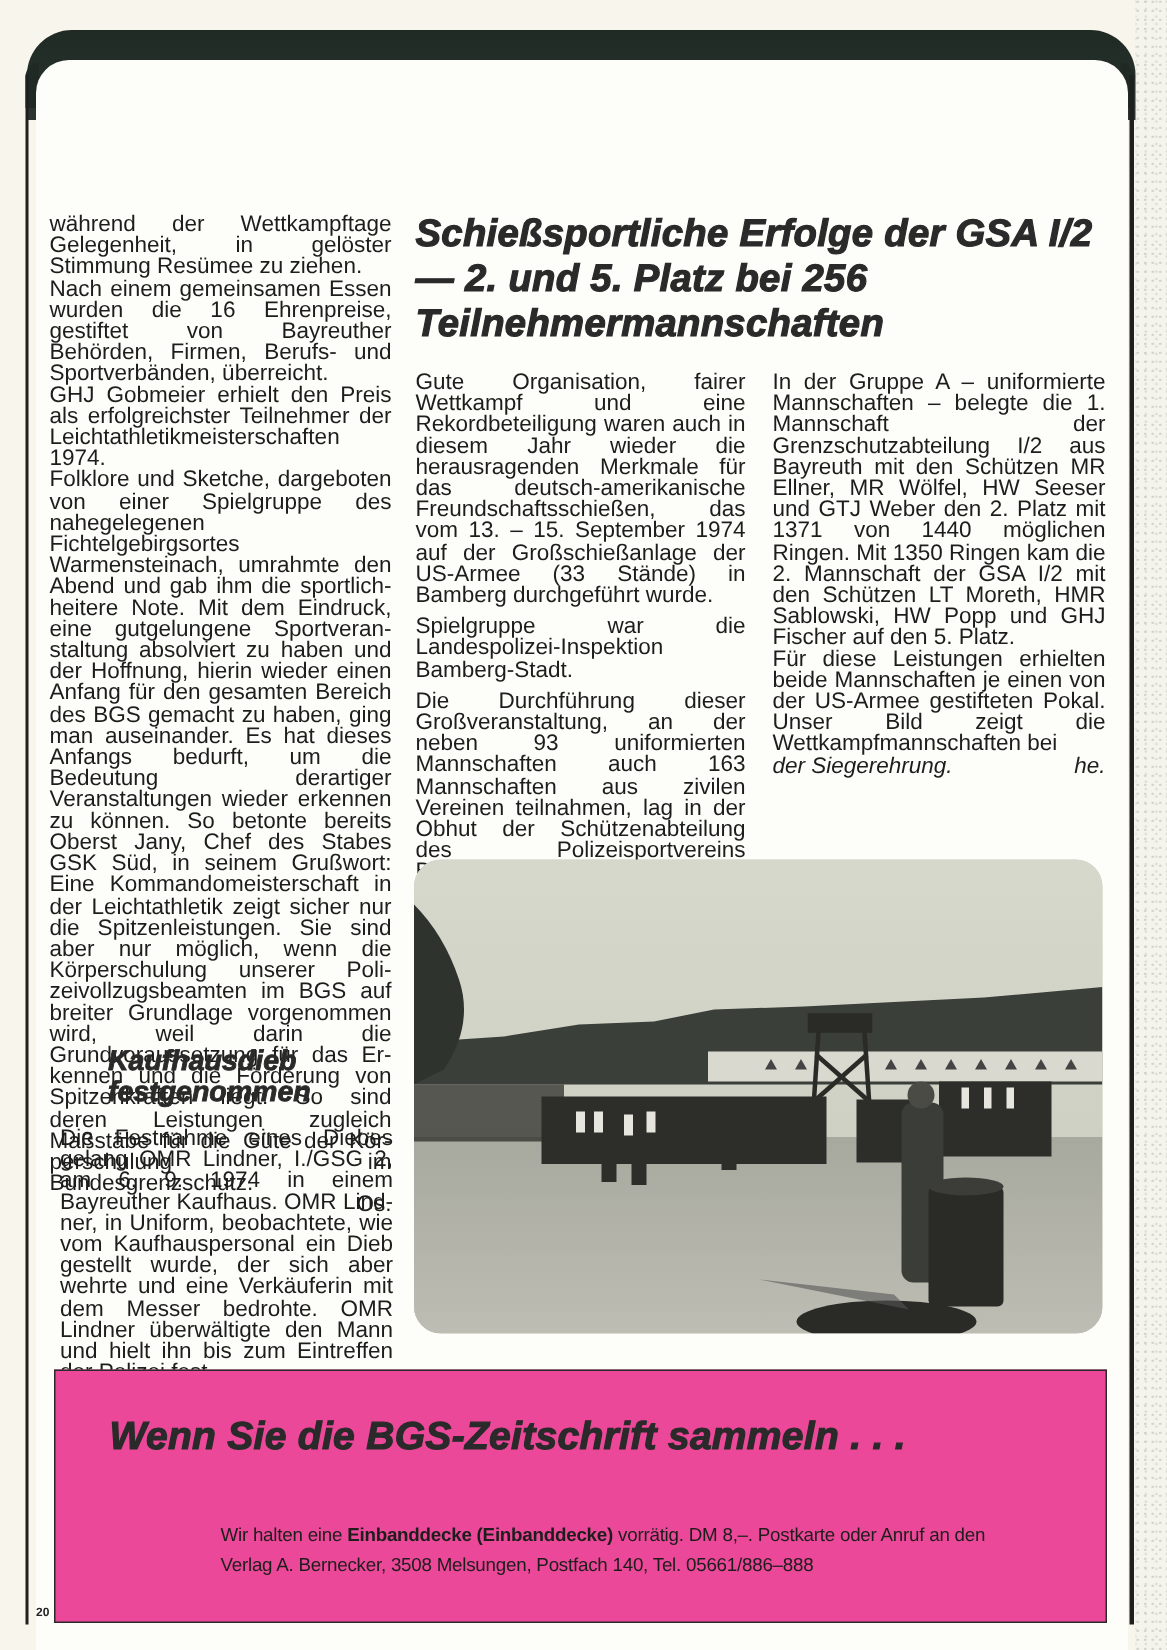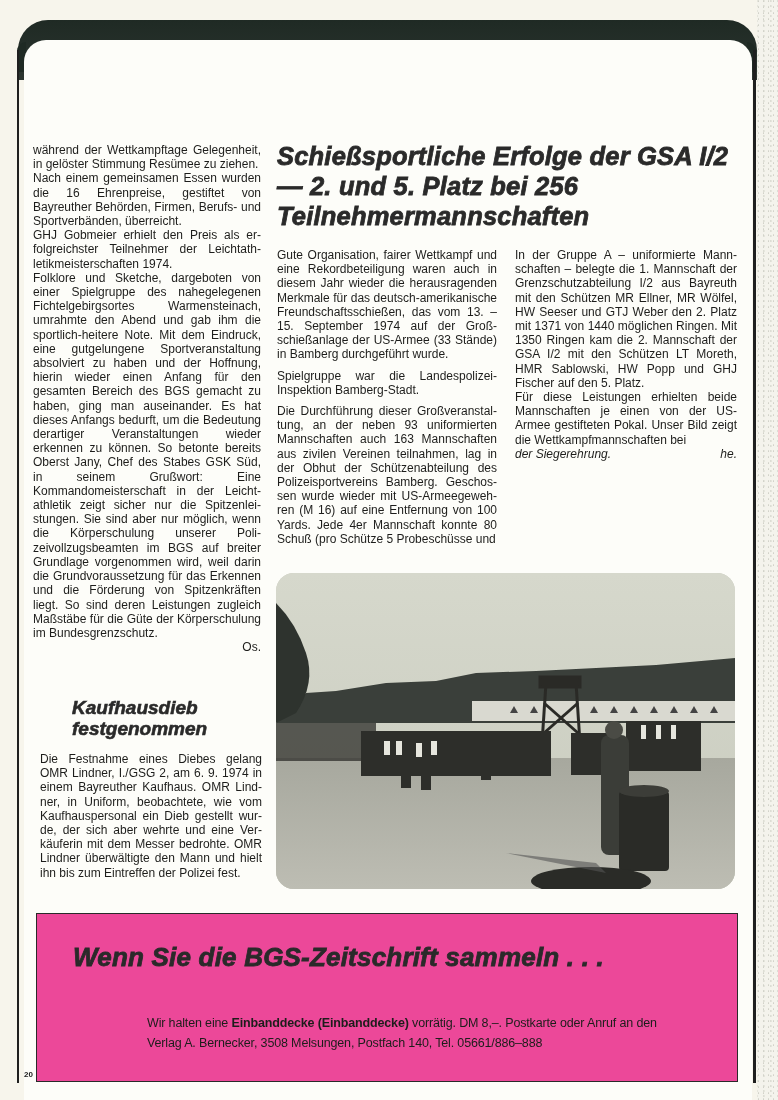--- a/index.html
+++ b/index.html
@@ -36,21 +36,21 @@
   }
   .frame-leftshade {
     position: absolute; left: 17px; top: 42px; width: 9px; height: 30px;
     background: #1f2a24; border-radius: 20px 0 0 0;
   }
   .frame-rightshade {
     position: absolute; left: 747px; top: 42px; width: 9px; height: 30px;
     background: #1f2a24; border-radius: 0 20px 0 0;
   }
 
-  .col { position: absolute; font-size: 12px; line-height: 14.2px; text-align: justify; hyphens: manual; }
+  .col { position: absolute; font-size: 15px; line-height: 14.2px; text-align: justify; hyphens: manual; }
   .col p { margin: 0; }
   .col .gap { margin-top: 7px; }
   .col-left { left: 33px; top: 143px; width: 228px; }
   .col-mid  { left: 277px; top: 248px; width: 220px; }
   .col-right{ left: 515px; top: 248px; width: 222px; }
   .sig { text-align: right; }
   .sig-inline { display: flex; justify-content: space-between; font-style: italic; }
 
   .headline {
     position: absolute; left: 277px; top: 141px; width: 470px;

